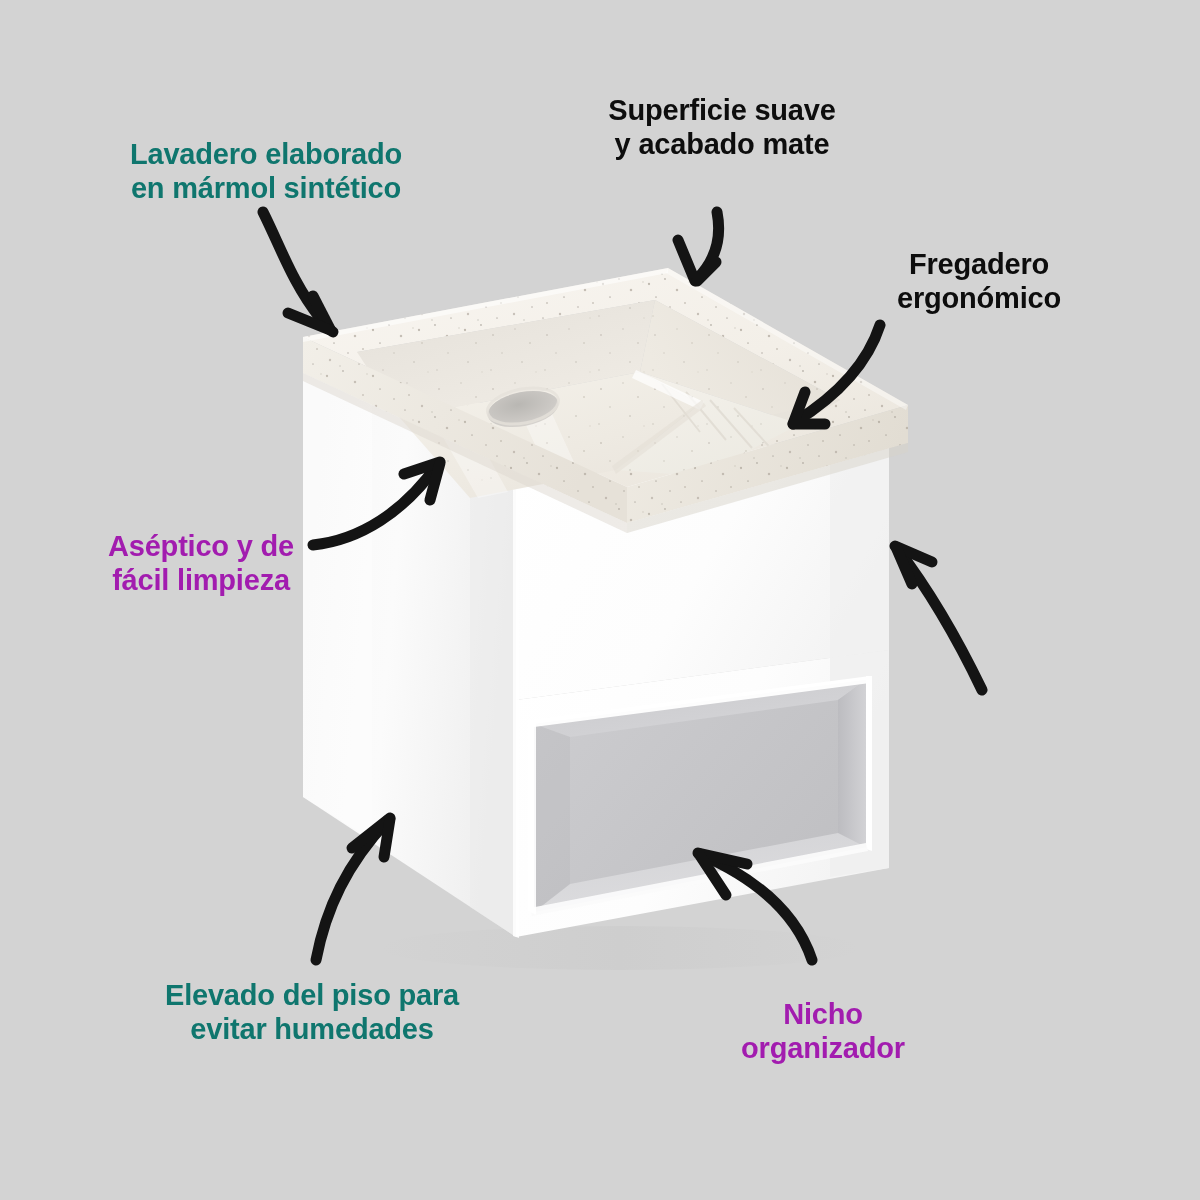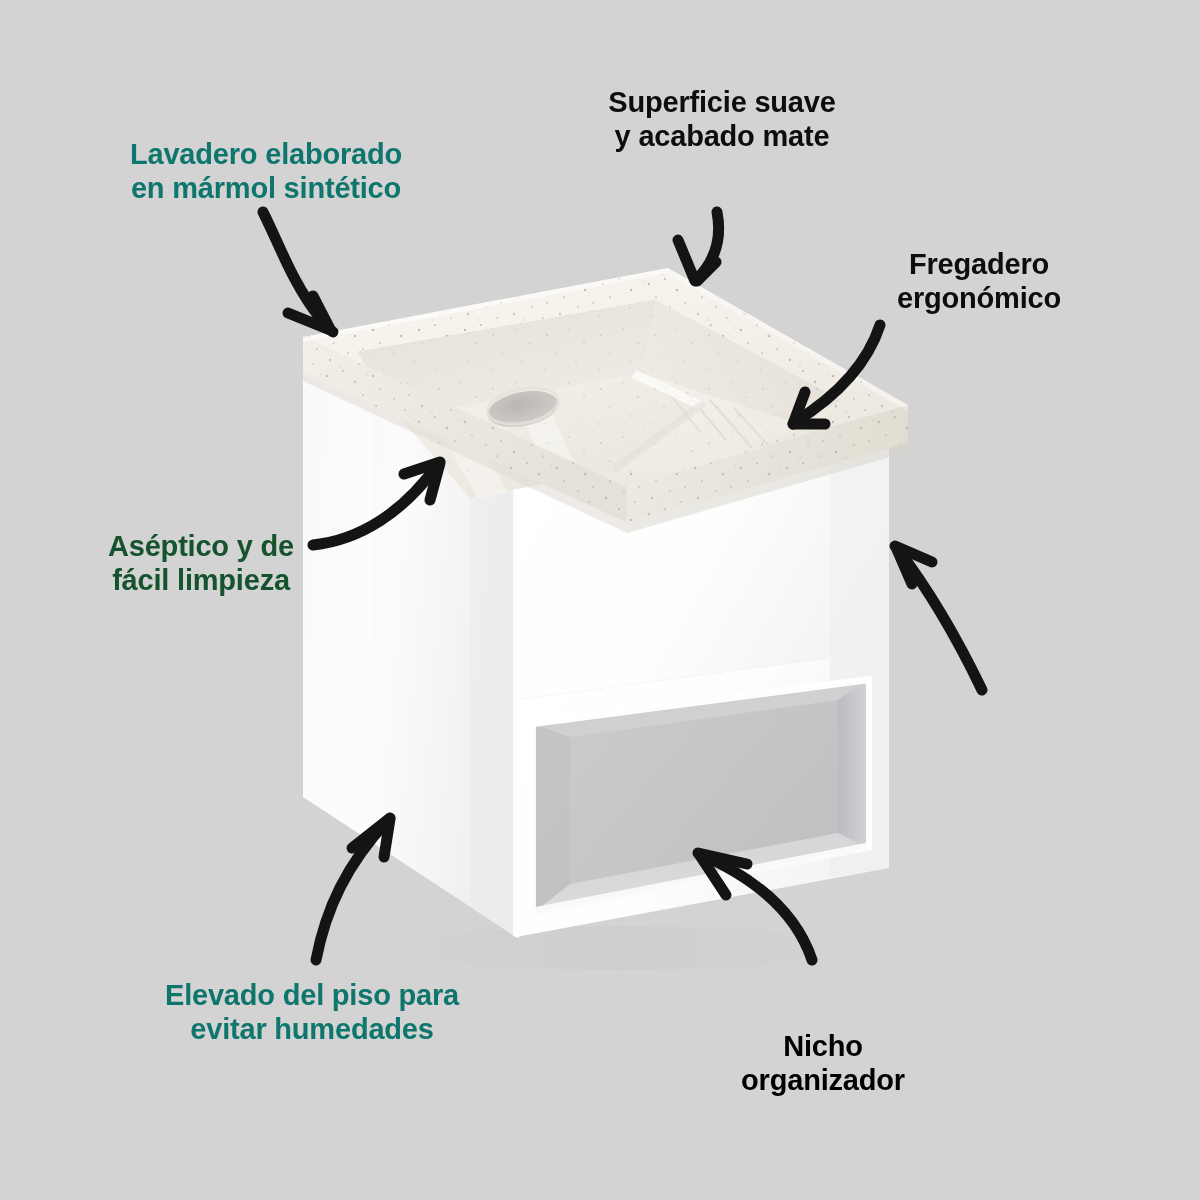--- a/index.html
+++ b/index.html
@@ -22,21 +22,21 @@
     color:#0d0d0d;
     font-weight:700;
     font-size:29px;
     line-height:1.17;
     letter-spacing:-0.2px;
     white-space:pre-line;
     font-family:"Liberation Sans", sans-serif;
     -webkit-font-smoothing:antialiased;
   }
   .c-left{text-align:center;}
-  .c-center{text-align:center;}
+  .c-center{text-align:center;margin-top:8px;}
   .c-right{text-align:center;}
 
   
   #co-marmol   {left:104px; top:138px;  width:324px; text-align:center;}
   #co-suave    {left:588px; top:86px;   width:268px; text-align:center;}
   #co-fregadero{left:880px; top:248px;  width:198px; text-align:center;}
   #co-aseptico {left:82px;  top:530px;  width:238px; text-align:center;}
   #co-frentes  {left:916px; top:698px;  width:160px; text-align:center;}
   #co-elevado  {left:140px; top:979px;  width:344px; text-align:center;}
   #co-nicho    {left:722px; top:998px;  width:202px; text-align:center;}
@@ -288,23 +288,23 @@
 
   <div class="callout c-left" id="co-marmol" style="color: #0f766e;">Lavadero elaborado
 en mármol sintético</div>
 
   <div class="callout c-center" id="co-suave" style="color: rgb(13, 13, 13);">Superficie suave
 y acabado mate</div>
 
   <div class="callout c-right" id="co-fregadero" style="color: rgb(13, 13, 13);">Fregadero
 ergonómico</div>
 
-  <div class="callout c-left" id="co-aseptico" style="color: #14532d;">Aséptico y de
+  <div class="callout c-left" id="co-aseptico" style="color: #a21caf;">Aséptico y de
 fácil limpieza</div>
 
 
   <div class="callout c-left" id="co-elevado" style="color: #0f766e;">Elevado del piso para
 evitar humedades</div>
 
-  <div class="callout c-right" id="co-nicho" style="color: #000000; margin-top: 32px;">Nicho
+  <div class="callout c-right" id="co-nicho" style="color: #a21caf;">Nicho
 organizador</div>
 
 </div>
 
 </body></html>

